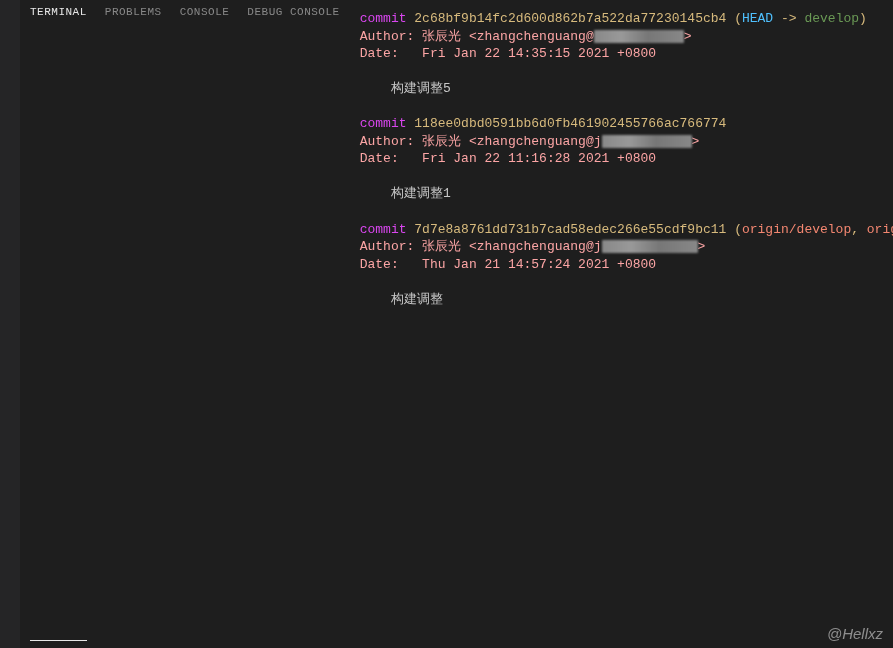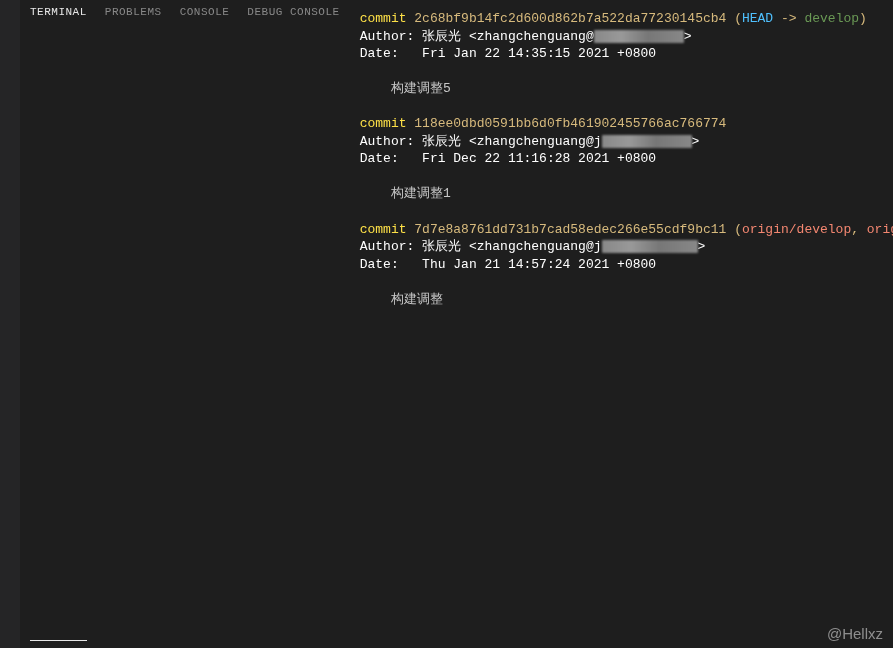--- a/index.html
+++ b/index.html
@@ -50,43 +50,44 @@
       border-bottom: 1px solid #e7e7e7;
     }
     .terminal-content {
       flex: 1;
       padding: 10px 10px 10px 10px;
       white-space: pre;
       line-height: 1.35;
       font-size: 13px;
       overflow: hidden;
     }
-    .commit-word { color: #fde047; }
+    .commit-word { color: #d946ef; }
     .hash { color: #d7ba7d; }
     .paren { color: #d7ba7d; }
     .head { color: #4fc1ff; text-align: center; }
     .arrow { color: #d7ba7d; }
     .branch { color: #6a9955; }
     .origin { color: #f48771; }
-    .author-line, .date-line { color: #ffffff; }
+    .author-line, .date-line { color: #fca5a5; }
     .redacted {
       display: inline-block;
       background: linear-gradient(90deg,#888 0%,#999 30%,#777 60%,#888 100%);
       filter: blur(1px);
       height: 13px;
       vertical-align: middle;
       border-radius: 1px;
     }
     .msg { color: #c8c8c8; }
     .watermark {
       position: absolute;
       bottom: 6px;
       right: 10px;
       color: #bdbdbd;
       font-size: 15px;
+      font-style: italic;
       font-family: "Segoe UI", Arial, sans-serif;
       opacity: 0.7;
     }
     .commit-block {
       margin-bottom: 0;
     }
   </style>
 </head>
 <body>
 
@@ -100,21 +101,21 @@
       <div class="tab">DEBUG CONSOLE</div>
     </div>
     <div class="terminal-content"><div class="commit-block"><span class="commit-word">commit </span><span class="hash">2c68bf9b14fc2d600d862b7a522da77230145cb4</span> <span class="paren">(</span><span class="head">HEAD</span> <span class="arrow">-&gt;</span> <span class="branch">develop</span><span class="paren">)</span>
 <span class="author-line"><span>Author: 张辰光 &lt;zhangchenguang@</span><span class="redacted" style="width:90px"></span><span>&gt;</span></span>
 <span class="date-line">Date:   Fri Jan 22 14:35:15 2021 +0800</span>
 
 <span class="msg">    构建调整5</span>
 
 </div><div class="commit-block"><span class="commit-word">commit </span><span class="hash">118ee0dbd0591bb6d0fb461902455766ac766774</span>
 <span class="author-line"><span>Author: 张辰光 &lt;zhangchenguang@j</span><span class="redacted" style="width:90px"></span><span>&gt;</span></span>
-<span class="date-line">Date:   Fri Dec 22 11:16:28 2021 +0800</span>
+<span class="date-line">Date:   Fri Jan 22 11:16:28 2021 +0800</span>
 
 <span class="msg">    构建调整1</span>
 
 </div><div class="commit-block"><span class="commit-word">commit </span><span class="hash">7d7e8a8761dd731b7cad58edec266e55cdf9bc11</span> <span class="paren">(</span><span class="origin">origin/develop</span><span class="paren">, </span><span class="origin">origin/HEAD</span><span class="paren">)</span>
 <span class="author-line"><span>Author: 张辰光 &lt;zhangchenguang@j</span><span class="redacted" style="width:96px"></span><span>&gt;</span></span>
 <span class="date-line">Date:   Thu Jan 21 14:57:24 2021 +0800</span>
 
 <span class="msg">    构建调整</span>
 </div></div>
   </div>

